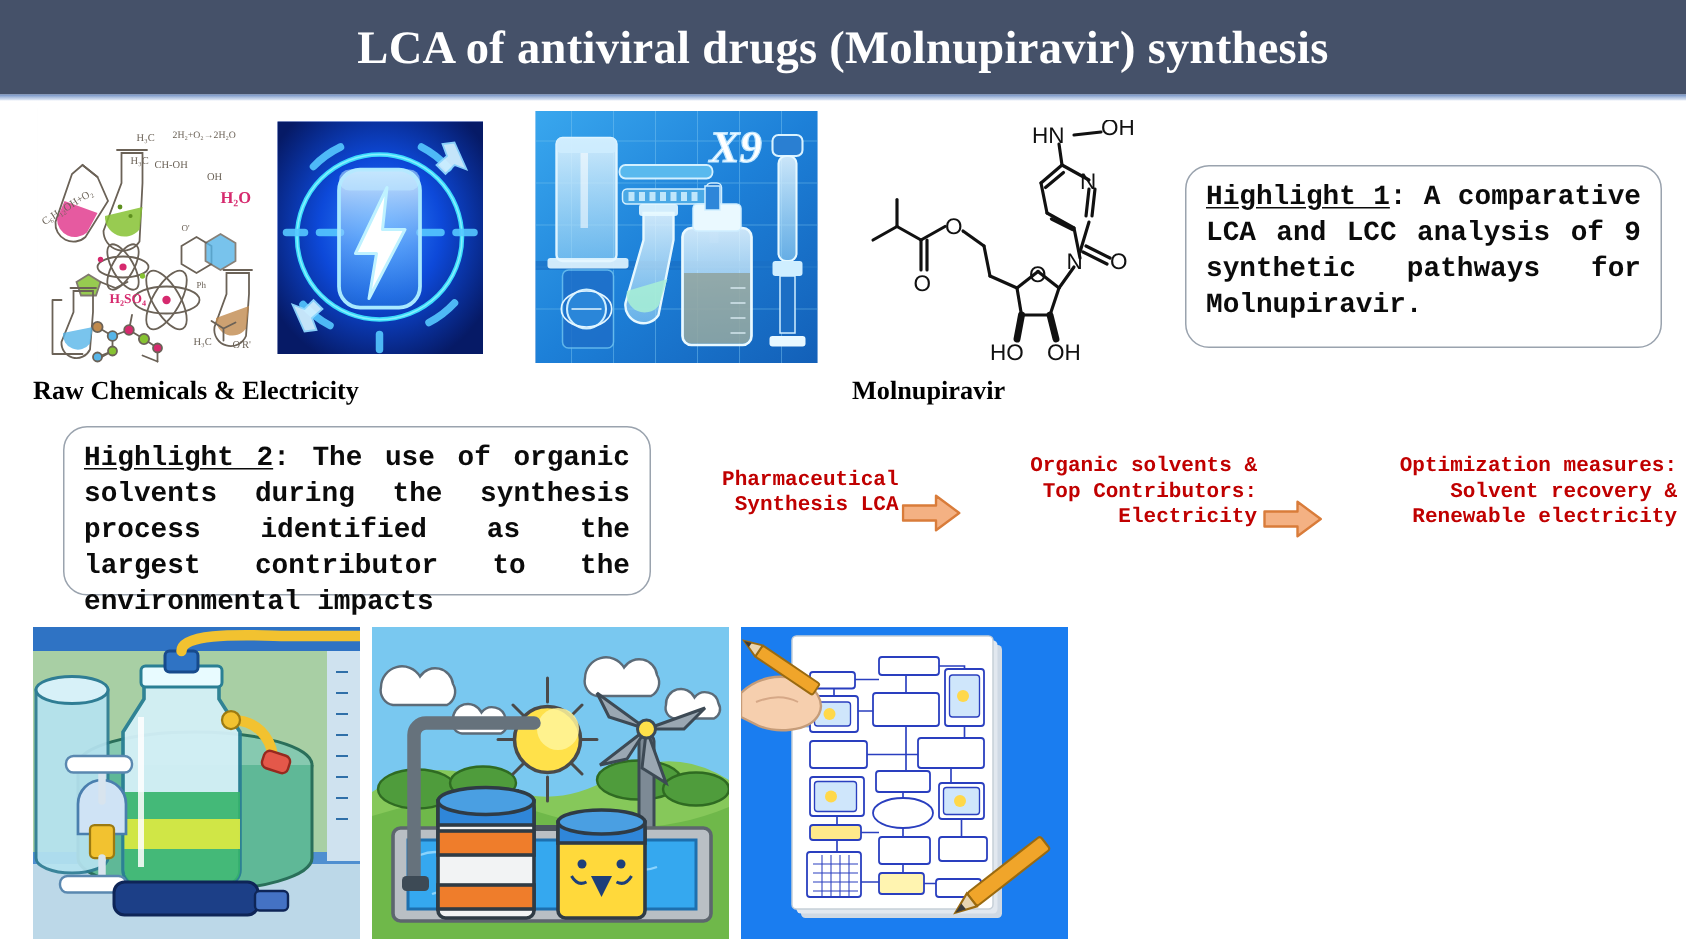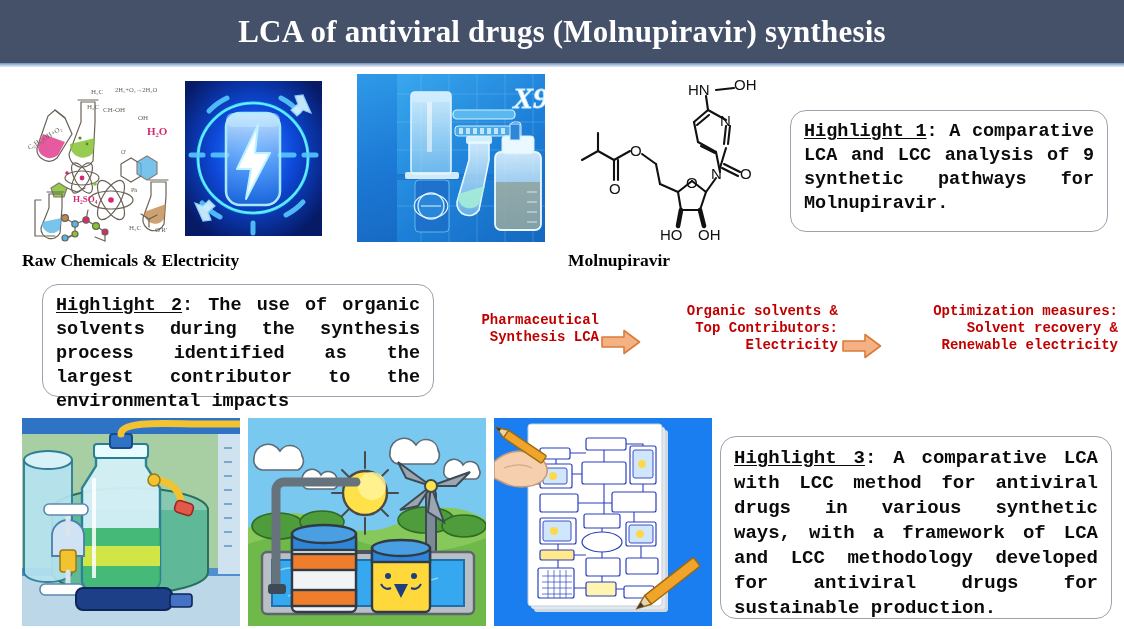--- a/index.html
+++ b/index.html
@@ -205,21 +205,21 @@
 
       <path d="M73 44 L52 88 H66 L61 118 L85 72 H70 Z" fill="#ffffff" stroke="#bff2ff" stroke-width="2" stroke-linejoin="round"></path>
 
       <g fill="#cfefff" stroke="#8fd8ff" stroke-width="1.2">
         <path d="M118 14 L126 32 L118 29 L112 35 L106 29 L113 23 L110 15 Z" opacity=".95"></path>
         <path d="M18 140 L10 122 L18 125 L24 119 L30 125 L23 131 L26 139 Z" opacity=".95"></path>
       </g>
     </svg>
   </div>
 
-  <div class="imgbox lab" style="left:357px; top:74px; width:188px; height:168px;padding-left:40px;">
+  <div class="imgbox lab" style="left:357px; top:74px; width:188px; height:168px;">
     <svg width="188" height="168" viewBox="0 0 188 168" xmlns="http://www.w3.org/2000/svg">
       <defs>
         <linearGradient id="labbg" x1="0" y1="0" x2="1" y2="1">
           <stop offset="0%" stop-color="#39a7ee"></stop>
           <stop offset="50%" stop-color="#1d80d8"></stop>
           <stop offset="100%" stop-color="#1360b8"></stop>
         </linearGradient>
         <linearGradient id="glass" x1="0" y1="0" x2="0" y2="1">
           <stop offset="0%" stop-color="#eaf8ff" stop-opacity=".85"></stop>
           <stop offset="100%" stop-color="#9ad6f7" stop-opacity=".6"></stop>
@@ -561,19 +561,14 @@
       </g>
 
       <g transform="rotate(-38 170 170)">
         <rect x="150" y="164" width="62" height="11" rx="2" fill="#f0a52a" stroke="#9a6a10" stroke-width="1.4"></rect>
         <path d="M150 164 L136 169.5 L150 175 Z" fill="#e8d4b0" stroke="#9a6a10" stroke-width="1.4"></path>
         <path d="M136 169.5 L143 167 L143 172 Z" fill="#3a3a3a"></path>
       </g>
     </svg>
   </div>
 
-  <div class="hlbox" style="left:720px; top:436px; width:392px; height:183px;">
-    <div class="hltext" style="font-size:19px; line-height:1.32;">
-      <span class="hl-label">Highlight 3</span><span>: </span><span>A comparative LCA with LCC method for antiviral drugs in various synthetic ways, with a framework of LCA and LCC methodology developed for antiviral drugs for sustainable production.</span>
-    </div>
-  </div>
 
 </div>
 
 </body></html>

